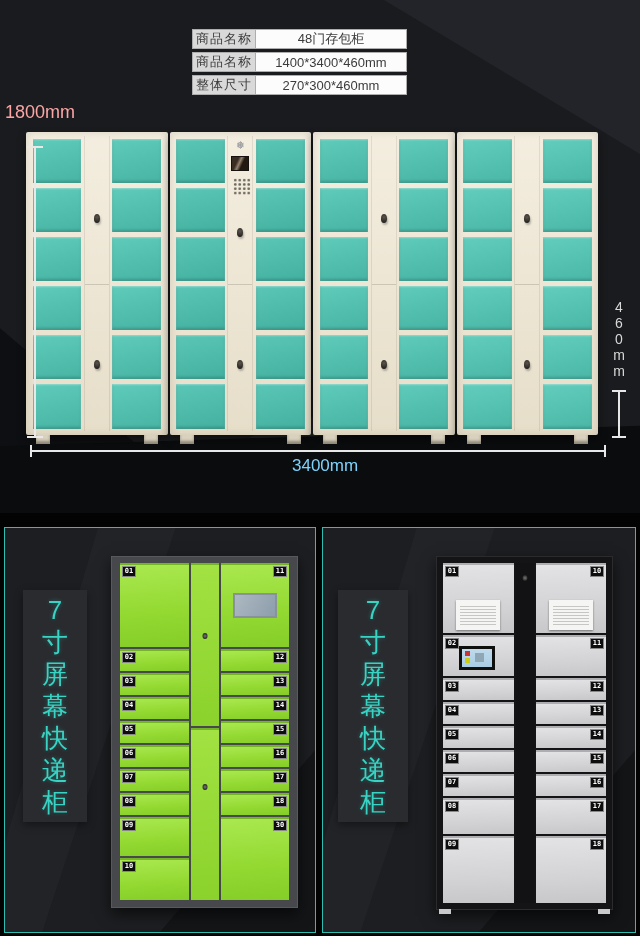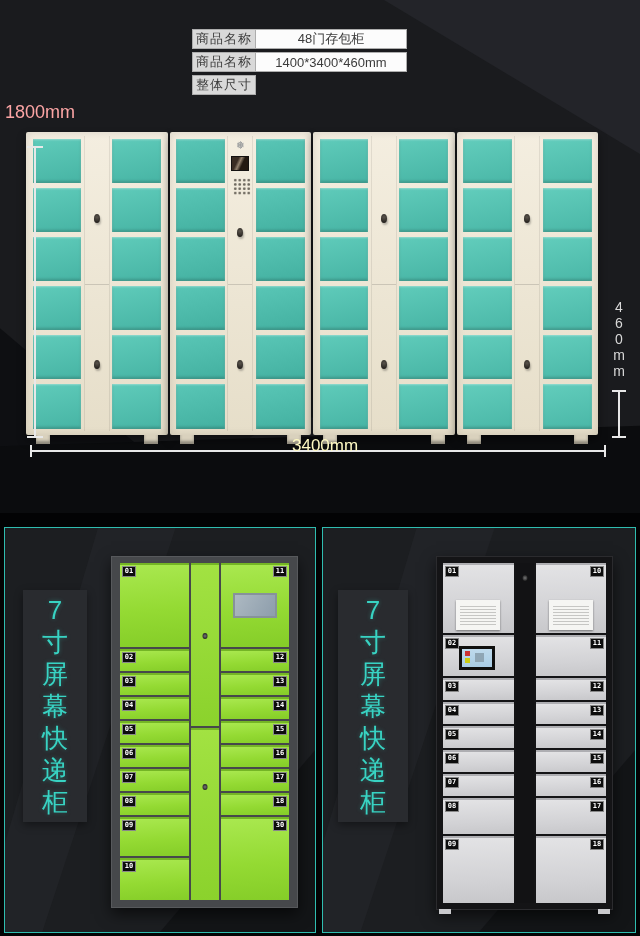--- a/index.html
+++ b/index.html
@@ -21,21 +21,21 @@
   .spec-value { flex:1; background:#fcfcfc; border:1px solid #adadad; border-left:none; color:#3c3c3c;
                 font-size:13px; display:flex; align-items:center; justify-content:center; }
 
   .dim-h-label { position:absolute; left:5px; top:102px; font-size:18px; color:#fca5a5; z-index:2; }
   .vline { position:absolute; left:27px; top:146px; width:16px; height:292px; z-index:2;
            border-top:2px solid #e8e8e8; border-bottom:2px solid #e8e8e8;
            background:linear-gradient(#e8e8e8,#e8e8e8) 50% 0/2px 100% no-repeat; }
   .hline { position:absolute; left:30px; top:445px; width:576px; height:12px; z-index:2;
            border-left:2px solid #e8e8e8; border-right:2px solid #e8e8e8;
            background:linear-gradient(#e8e8e8,#e8e8e8) 0 50%/100% 2px no-repeat; }
-  .dim-w-label { position:absolute; left:292px; top:436px; font-size:17px; color:#fef9c3; z-index:2; }
+  .dim-w-label { position:absolute; left:292px; top:456px; font-size:17px; color:#7dd3fc; z-index:2; }
   .depth-label { position:absolute; left:608px; top:300px; width:22px; display:flex; flex-direction:column;
                  align-items:center; gap:1px; font-size:14px; color:#d8d8d8; z-index:2; line-height:15px; }
   .depth-line { position:absolute; left:612px; top:390px; width:14px; height:48px; z-index:2;
                 border-top:2px solid #e8e8e8; border-bottom:2px solid #e8e8e8;
                 background:linear-gradient(#e8e8e8,#e8e8e8) 50% 0/2px 100% no-repeat; }
 
   
   .main-locker { position:absolute; left:26px; top:132px; width:572px; height:303px; display:flex; gap:2px; z-index:1; }
   .ml-unit { flex:1; position:relative; background:linear-gradient(#f4eee0,#e6dec9);
              border-radius:2px; display:grid; grid-template-columns:1fr 26px 1fr; padding:4px;
@@ -126,20 +126,21 @@
       <div class="spec-row">
         <div class="spec-label">商品名称</div>
         <div class="spec-value">48门存包柜</div>
       </div>
       <div class="spec-row">
         <div class="spec-label">商品名称</div>
         <div class="spec-value">1400*3400*460mm</div>
       </div>
       <div class="spec-row">
         <div class="spec-label">整体尺寸</div>
+        <div class="spec-value">270*300*460mm</div>
       </div>
     </div>
 
     <div class="dim-h-label">1800mm</div>
     <div class="vline"></div>
 
     <div class="main-locker" id="mainLocker">
         <div class="ml-unit">
           <div class="ml-col">
             <div class="ml-door"></div>

